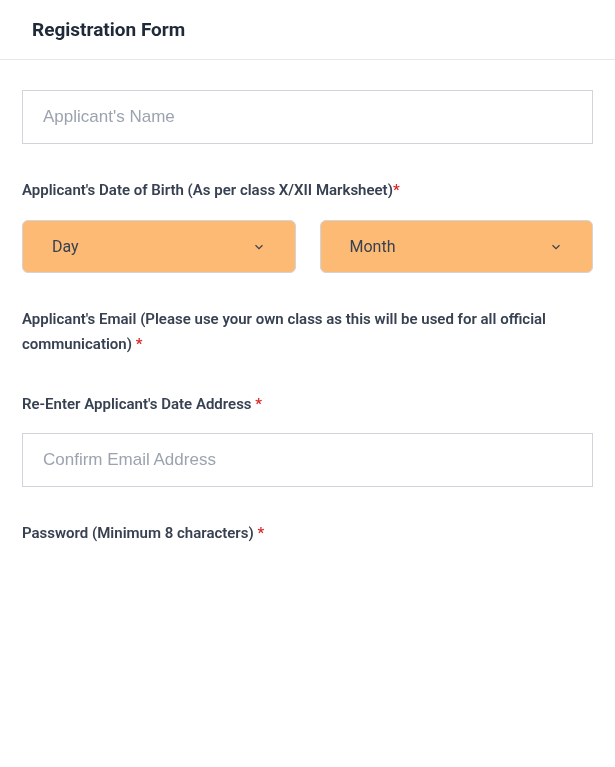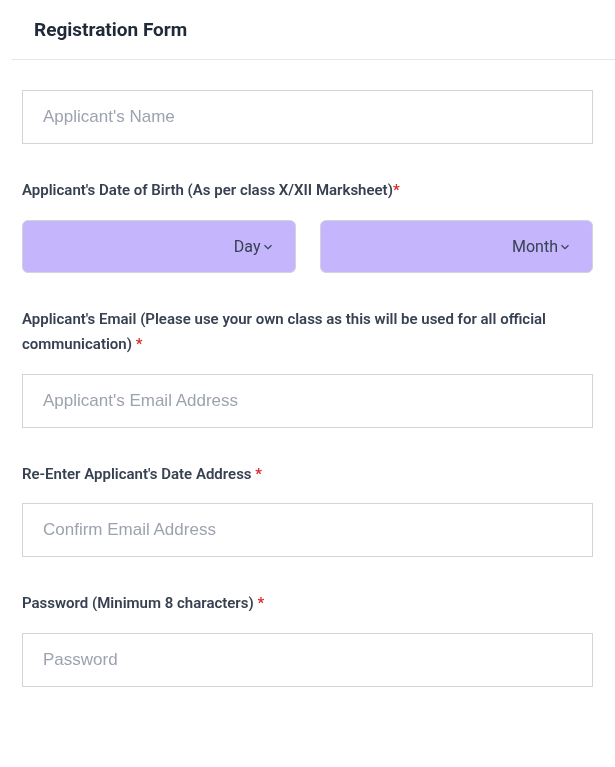--- a/index.html
+++ b/index.html
@@ -7,23 +7,22 @@
       margin: 0;
       padding: 0;
     }
     body {
       font-family: -apple-system, BlinkMacSystemFont, 'Segoe UI', Roboto, Arial, sans-serif;
       background: #ffffff;
       color: #1f2937;
       width: 615px;
     }
     .header {
-      padding: 18px 22px;
+      padding: 18px 32px;
       border-bottom: 1px solid #e5e7eb;
-      margin-left: 12px;
     }
     .header-title {
       font-size: 19px;
       font-weight: 700;
       color: #1f2937;
     }
     .form-container {
       padding: 30px 22px 10px 22px;
     }
     .form-group {
@@ -56,29 +55,29 @@
     .date-row {
       display: flex;
       gap: 24px;
     }
     .date-select {
       flex: 1;
       position: relative;
     }
     .select-box {
       width: 100%;
-      padding: 16px 20px;
+      padding: 16px 29px;
       font-size: 16px;
       border: 1px solid #d1d5db;
       border-radius: 6px;
-      background: #c4b5fd;
+      background: #fdba74;
       color: #374151;
       display: flex;
       align-items: center;
-      justify-content: flex-end;
+      justify-content: space-between;
       cursor: pointer;
     }
     .chevron {
       width: 14px;
       height: 14px;
       display: inline-block;
     }
     .chevron svg {
       width: 100%;
       height: 100%;
@@ -125,30 +124,28 @@
           </span>
         </div>
       </div>
     </div>
   </div>
 
   <div class="form-group">
     <label class="form-label">
       <span>Applicant's Email (Please use your own class as this will be used for all official communication) </span><span class="required">*</span>
     </label>
-    <input type="text" class="form-input" placeholder="Applicant's Email Address" style="">
   </div>
 
   <div class="form-group">
     <label class="form-label">
       <span>Re-Enter Applicant's Date Address </span><span class="required">*</span>
     </label>
     <input type="text" class="form-input" placeholder="Confirm Email Address" style="">
   </div>
 
   <div class="form-group">
     <label class="form-label">
       <span>Password (Minimum 8 characters) </span><span class="required">*</span>
     </label>
-    <input type="password" class="form-input" placeholder="Password" style="">
   </div>
 
 </div>
 
 </body></html>

